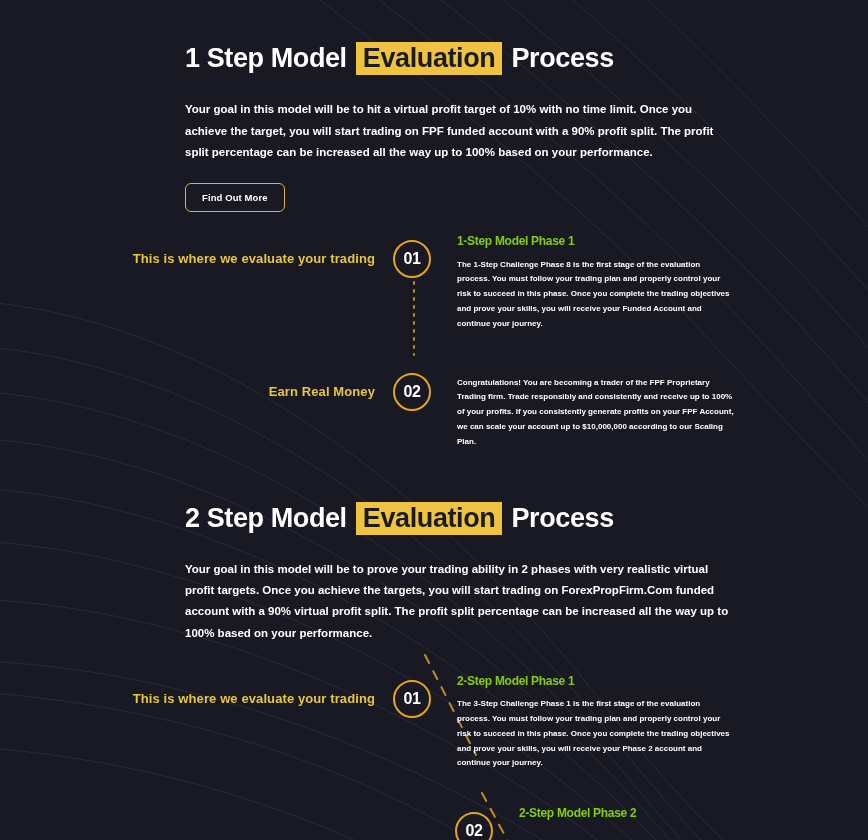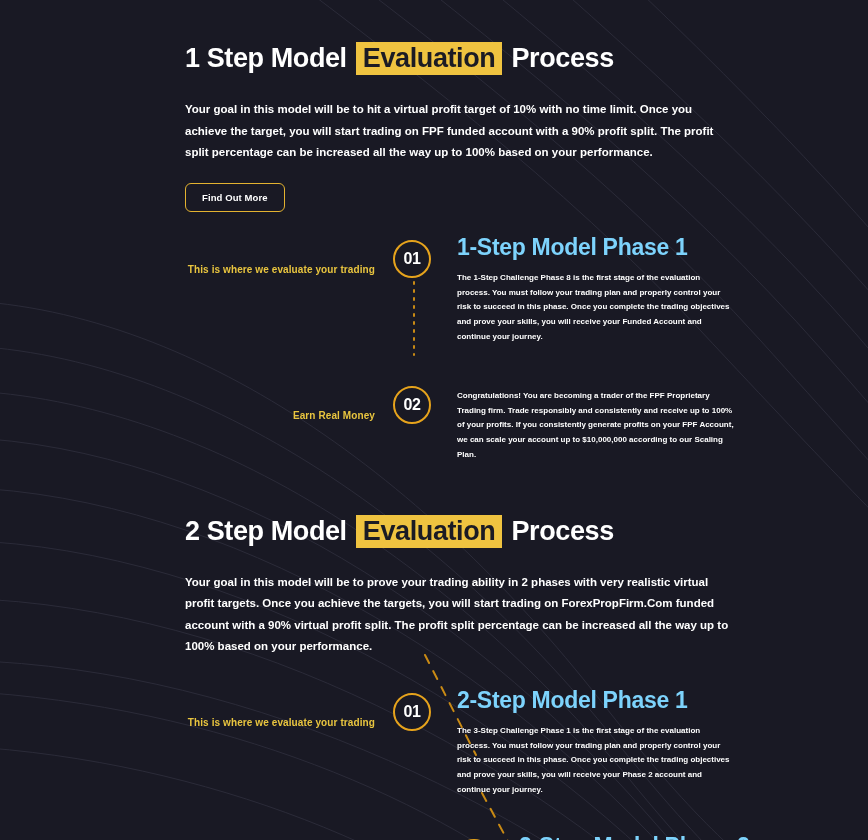--- a/index.html
+++ b/index.html
@@ -101,24 +101,24 @@
     align-items: flex-start;
   }
 
   .tl-left {
     width: 0;
     position: relative;
   }
   .tl-note {
     position: absolute;
     right: 18px;
-    top: 24px;
+    top: 11px;
     white-space: nowrap;
     color: #e9c53f;
-    font-size: 10px;
+    font-size: 13px;
     font-weight: 700;
     letter-spacing: .1px;
   }
 
   .tl-marker {
     position: relative;
     flex: 0 0 auto;
     width: 44px;
     height: 44px;
   }
@@ -138,23 +138,23 @@
     position: relative;
     z-index: 3;
   }
 
   .tl-body {
     padding-left: 20px;
     padding-right: 110px;
     margin-top: -6px;
   }
   .tl-title {
-    font-size: 23px;
-    font-weight: 700;
-    color: #7dd3fc;
+    font-size: 12px;
+    font-weight: 700;
+    color: #84cc16;
     letter-spacing: -.3px;
     line-height: 1.2;
     white-space: nowrap;
   }
   .tl-text {
     margin-top: 9px;
     font-size: 8px;
     line-height: 1.85;
     font-weight: 700;
     color: #ffffff;

